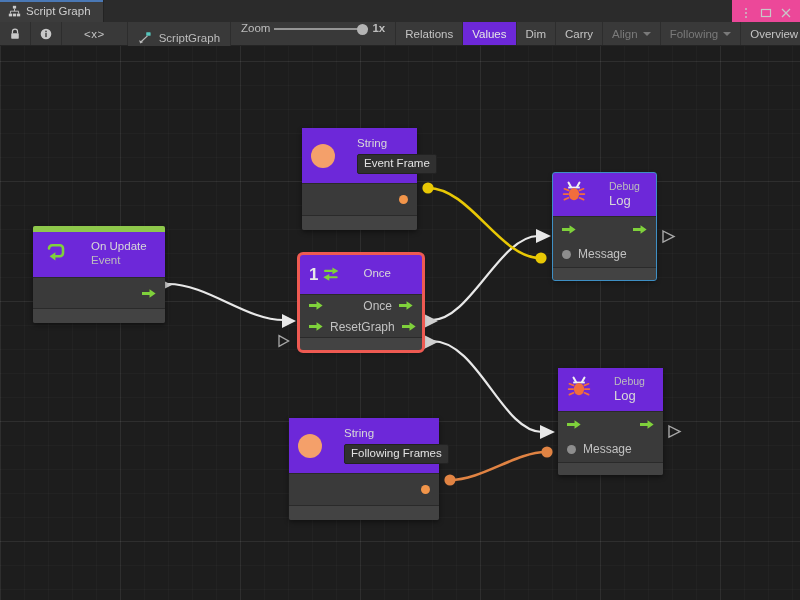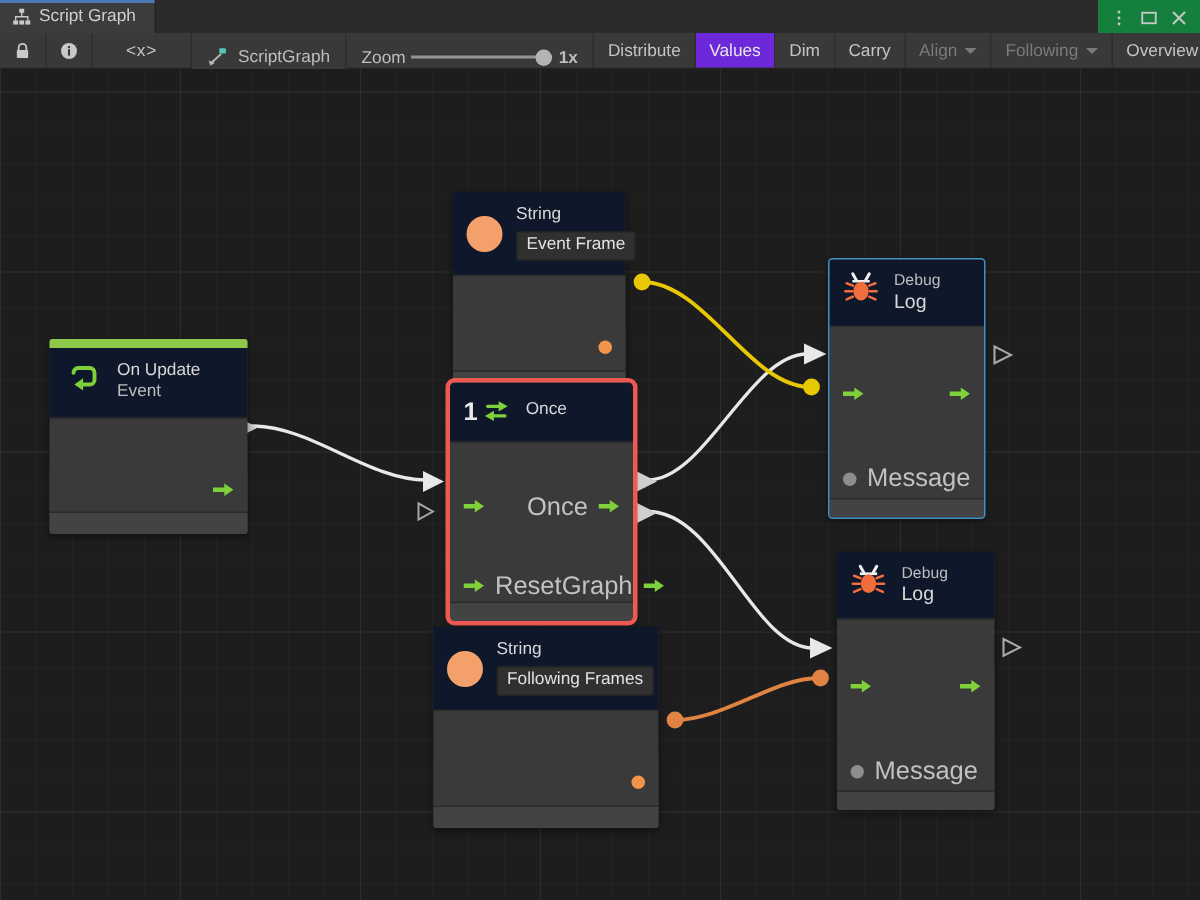--- a/index.html
+++ b/index.html
@@ -7,21 +7,21 @@
     width: 800px; height: 600px;
     overflow: hidden;
     background: #1e1e1e;
     font-family: "Liberation Sans", sans-serif;
     -webkit-font-smoothing: antialiased;
   }
 
   
   #tabstrip {
     position: absolute; left: 0; top: 0; width: 800px; height: 22px;
-    background: #15803d;
+    background: #ec4899;
     display: flex; align-items: stretch;
   }
   .tab {
     position: relative;
     display: flex; align-items: center; gap: 5px;
     padding: 0 12px 0 8px;
     height: 22px;
     background: #3c3c3c;
     color: #cfcfcf;
     font-size: 11.5px;
@@ -54,21 +54,21 @@
     border-right: 1px solid #2d2d2d;
     color: #c4c4c4;
     white-space: nowrap;
     background: #393939;
   }
   .tb-btn.icononly { padding: 0 9px; }
   .tb-btn.active { background: #6d28d9; color: #e6e6e6; }
   .tb-btn.dim { color: #7a7a7a; }
   .tb-btn svg { display: block; }
   .graphname { display:flex; align-items:center; gap:7px; padding: 0 10px 0 10px; color:#bdbdbd;}
-  .zoomwrap { display: flex; align-items: flex-end; gap: 4px; padding: 0 10px; }
+  .zoomwrap { display: flex; align-items: flex-start; gap: 4px; padding: 0 10px; }
   .zoomlabel { color: #bdbdbd; }
   .slider {
     position: relative; width: 94px; height: 14px; display: flex; align-items: center;
   }
   .slider .track {
     position: absolute; left: 0; right: 0; top: 6px; height: 2px; background: #959595;
   }
   .slider .knob {
     position: absolute; right: 0px; top: 2px;
     width: 11px; height: 11px; border-radius: 50%; background: #b4b4b4;
@@ -96,39 +96,39 @@
   
   .node {
     position: absolute;
     background: #3a3a3a;
     border-radius: 2px;
     color: #d2d2d2;
     box-shadow: 0 2px 5px rgba(0,0,0,0.45);
   }
   .node .accentbar { height: 6px; border-radius: 2px 2px 0 0; }
   .node .head {
-    display: flex; align-items: center; gap: 9px;
+    display: flex; align-items: center; gap: 22px;
     padding: 7px 10px 8px 10px;
-    background: #0f172a;
+    background: #6d28d9;
     border-bottom: 1px solid #2a2a2a;
   }
   .node .headtexts { display: flex; flex-direction: column; line-height: 1.18; }
   .node .htitle { font-size: 11.5px; color: #d8d8d8; }
   .node .hsub { font-size: 11.5px; color: #bdbdbd; }
   .node .body {
     background: #3a3a3a;
     border-bottom: 1px solid #2a2a2a;
   }
   .node .foot {
     height: 14px; background: #434343; border-radius: 0 0 2px 2px;
   }
   .portrow {
     display: flex; align-items: center; justify-content: space-between;
     height: 21px; padding: 0 9px;
-    font-size: 17px; color: #c2c2c2; margin-top: 32px;
+    font-size: 12px; color: #c2c2c2;
   }
   .portside { display: flex; align-items: center; gap: 7px; }
   .portside.right { justify-content: flex-end; }
   .flowarrow { display: block; width: 14px; height: 11px; }
   .dotport { width: 9px; height: 9px; border-radius: 50%; background: #8d8d8d; display:block; }
   .dotport.orange { background: #f2954a; }
 
   .selected-red { outline: 3px solid #ee5a52; outline-offset: 0px; border-radius: 3px; }
   .selected-blue { outline: 1.5px solid #3e8fc4; outline-offset: 0px; border-radius: 2px; }
 
@@ -223,21 +223,21 @@
   <div class="tb-btn zoomwrap">
     <span class="zoomlabel">Zoom</span>
     <span class="slider">
       <span class="track"></span>
       <span class="knob"></span>
     </span>
     <span class="zoomval">1x</span>
   </div>
 
   <div class="tb-btn">
-    <span>Distribute</span>
+    <span>Relations</span>
   </div>
   <div class="tb-btn active">
     <span>Values</span>
   </div>
   <div class="tb-btn">
     <span>Dim</span>
   </div>
   <div class="tb-btn">
     <span>Carry</span>
   </div>

